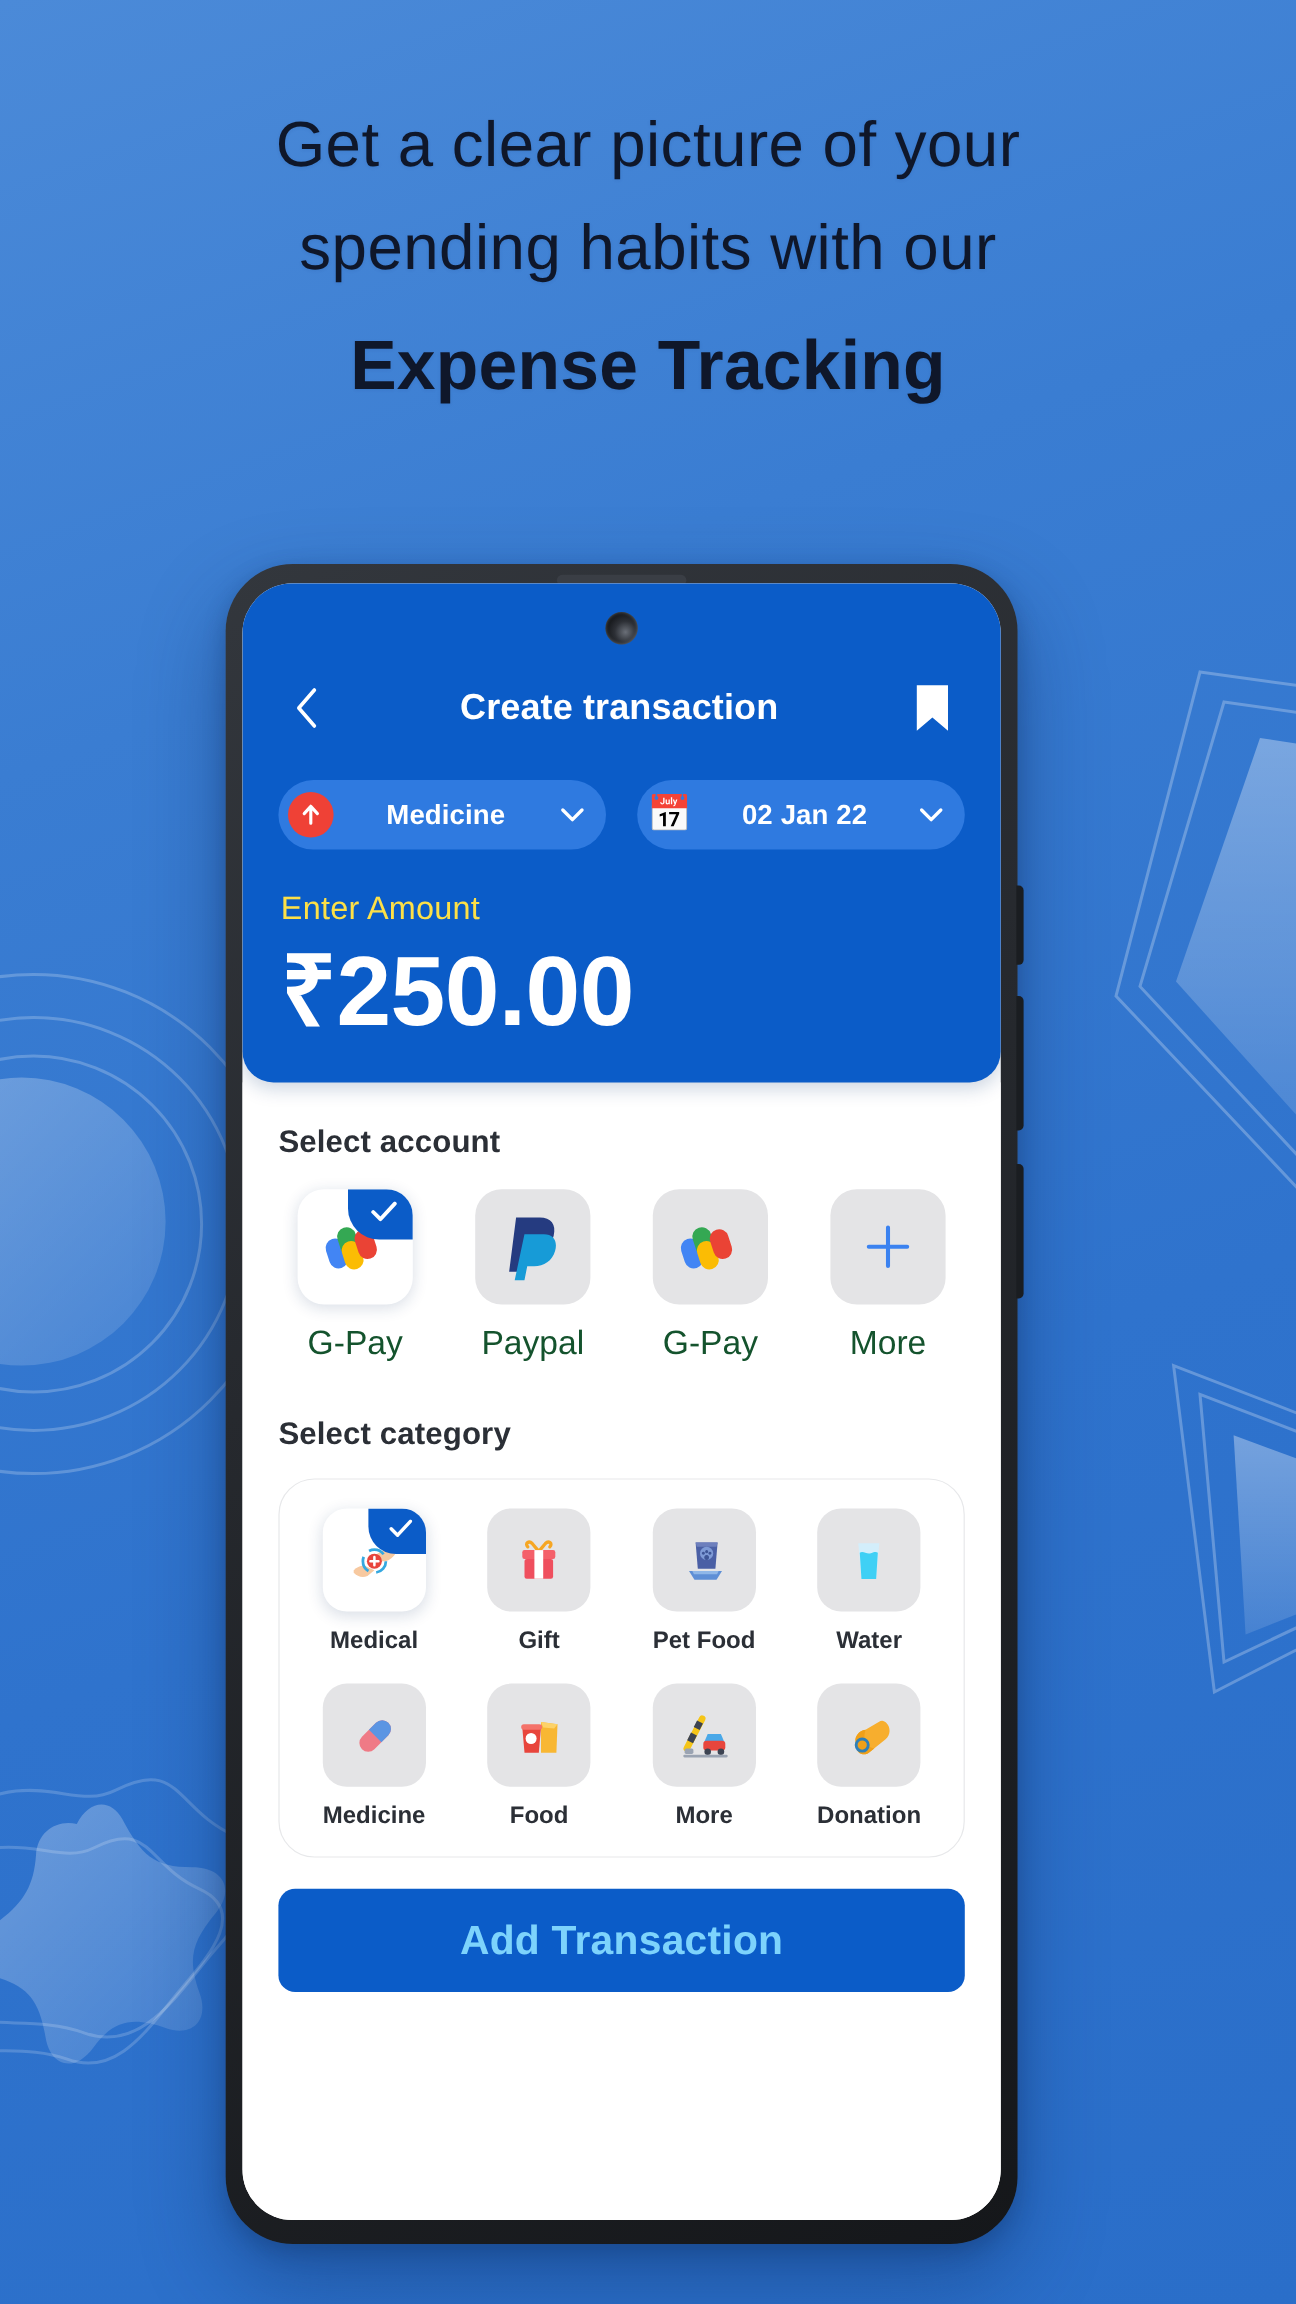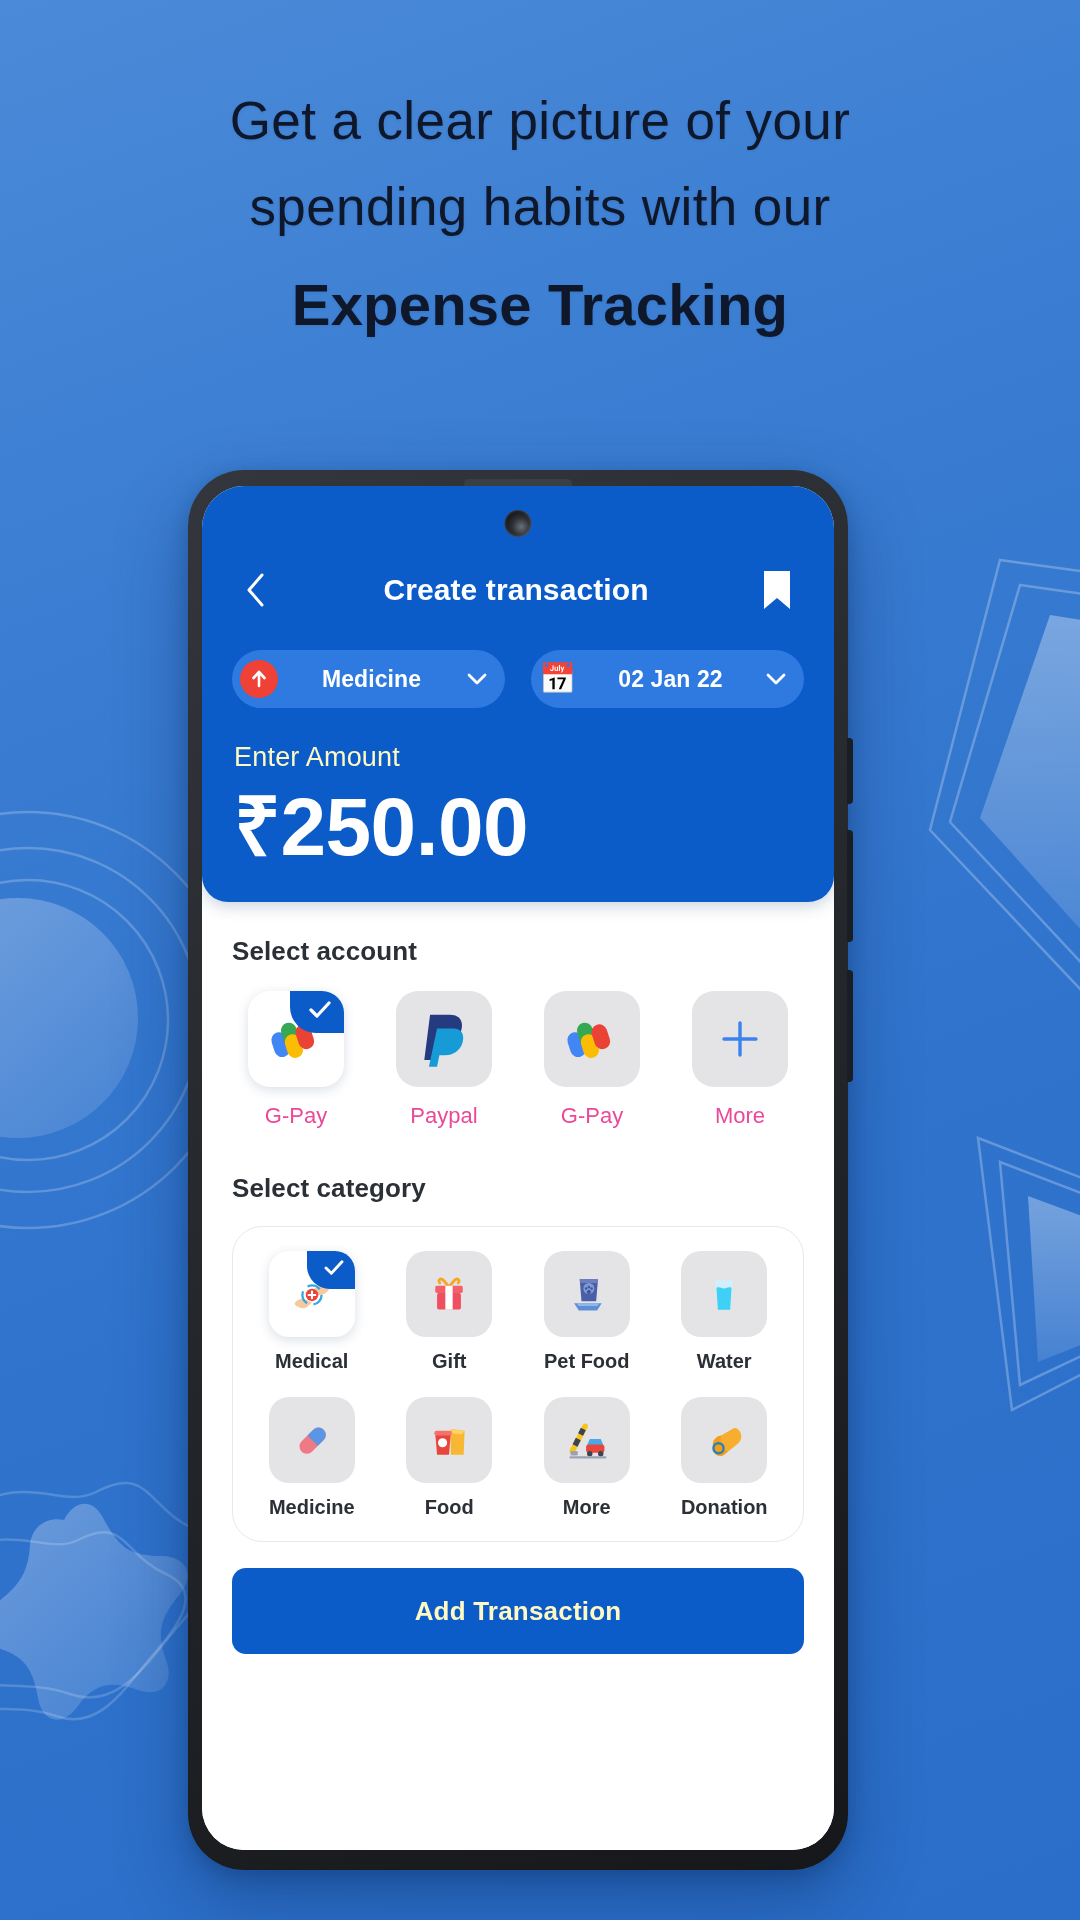--- a/index.html
+++ b/index.html
@@ -186,21 +186,21 @@
     color: #ffffff;
     font-size: 23px;
     font-weight: 700;
     letter-spacing: .1px;
   }
   .chip-caret { flex: 0 0 auto; width: 24px; display: flex; align-items: center; justify-content: center; }
 
   
   .amount-wrap { padding: 34px 32px 6px 32px; }
   .amount-label {
-    color: #fef9c3;
+    color: #fde047;
     font-size: 27px;
     font-weight: 400;
     letter-spacing: .2px;
   }
   .amount-value {
     color: #ffffff;
     font-size: 82px;
     font-weight: 700;
     line-height: 1.16;
     margin-top: 6px;
@@ -258,22 +258,22 @@
     background: #0b5cc8;
     border-bottom-left-radius: 26px;
     display: flex;
     align-items: center;
     justify-content: center;
     padding-left: 6px;
     padding-bottom: 4px;
   }
   .acct-label {
     margin-top: 16px;
-    font-size: 22px;
-    color: #ec4899;
+    font-size: 28px;
+    color: #14532d;
     font-weight: 400;
   }
 
   
   .cat-head { margin-top: 44px; }
   .cat-box {
     margin-top: 22px;
     border: 1.5px solid #e7e8ea;
     border-radius: 30px;
     padding: 24px 14px 22px 14px;
@@ -298,22 +298,22 @@
     color: #2b2f36;
     font-weight: 700;
     white-space: nowrap;
   }
 
   .cta {
     margin: 26px 0 0 0;
     height: 86px;
     border-radius: 14px;
     background: #0b5cc8;
-    color: #fef9c3;
-    font-size: 26px;
+    color: #7dd3fc;
+    font-size: 34px;
     font-weight: 700;
     display: flex;
     align-items: center;
     justify-content: center;
     cursor: pointer;
     border: none;
     width: 100%;
     font-family: inherit;
     letter-spacing: .2px;
   }

